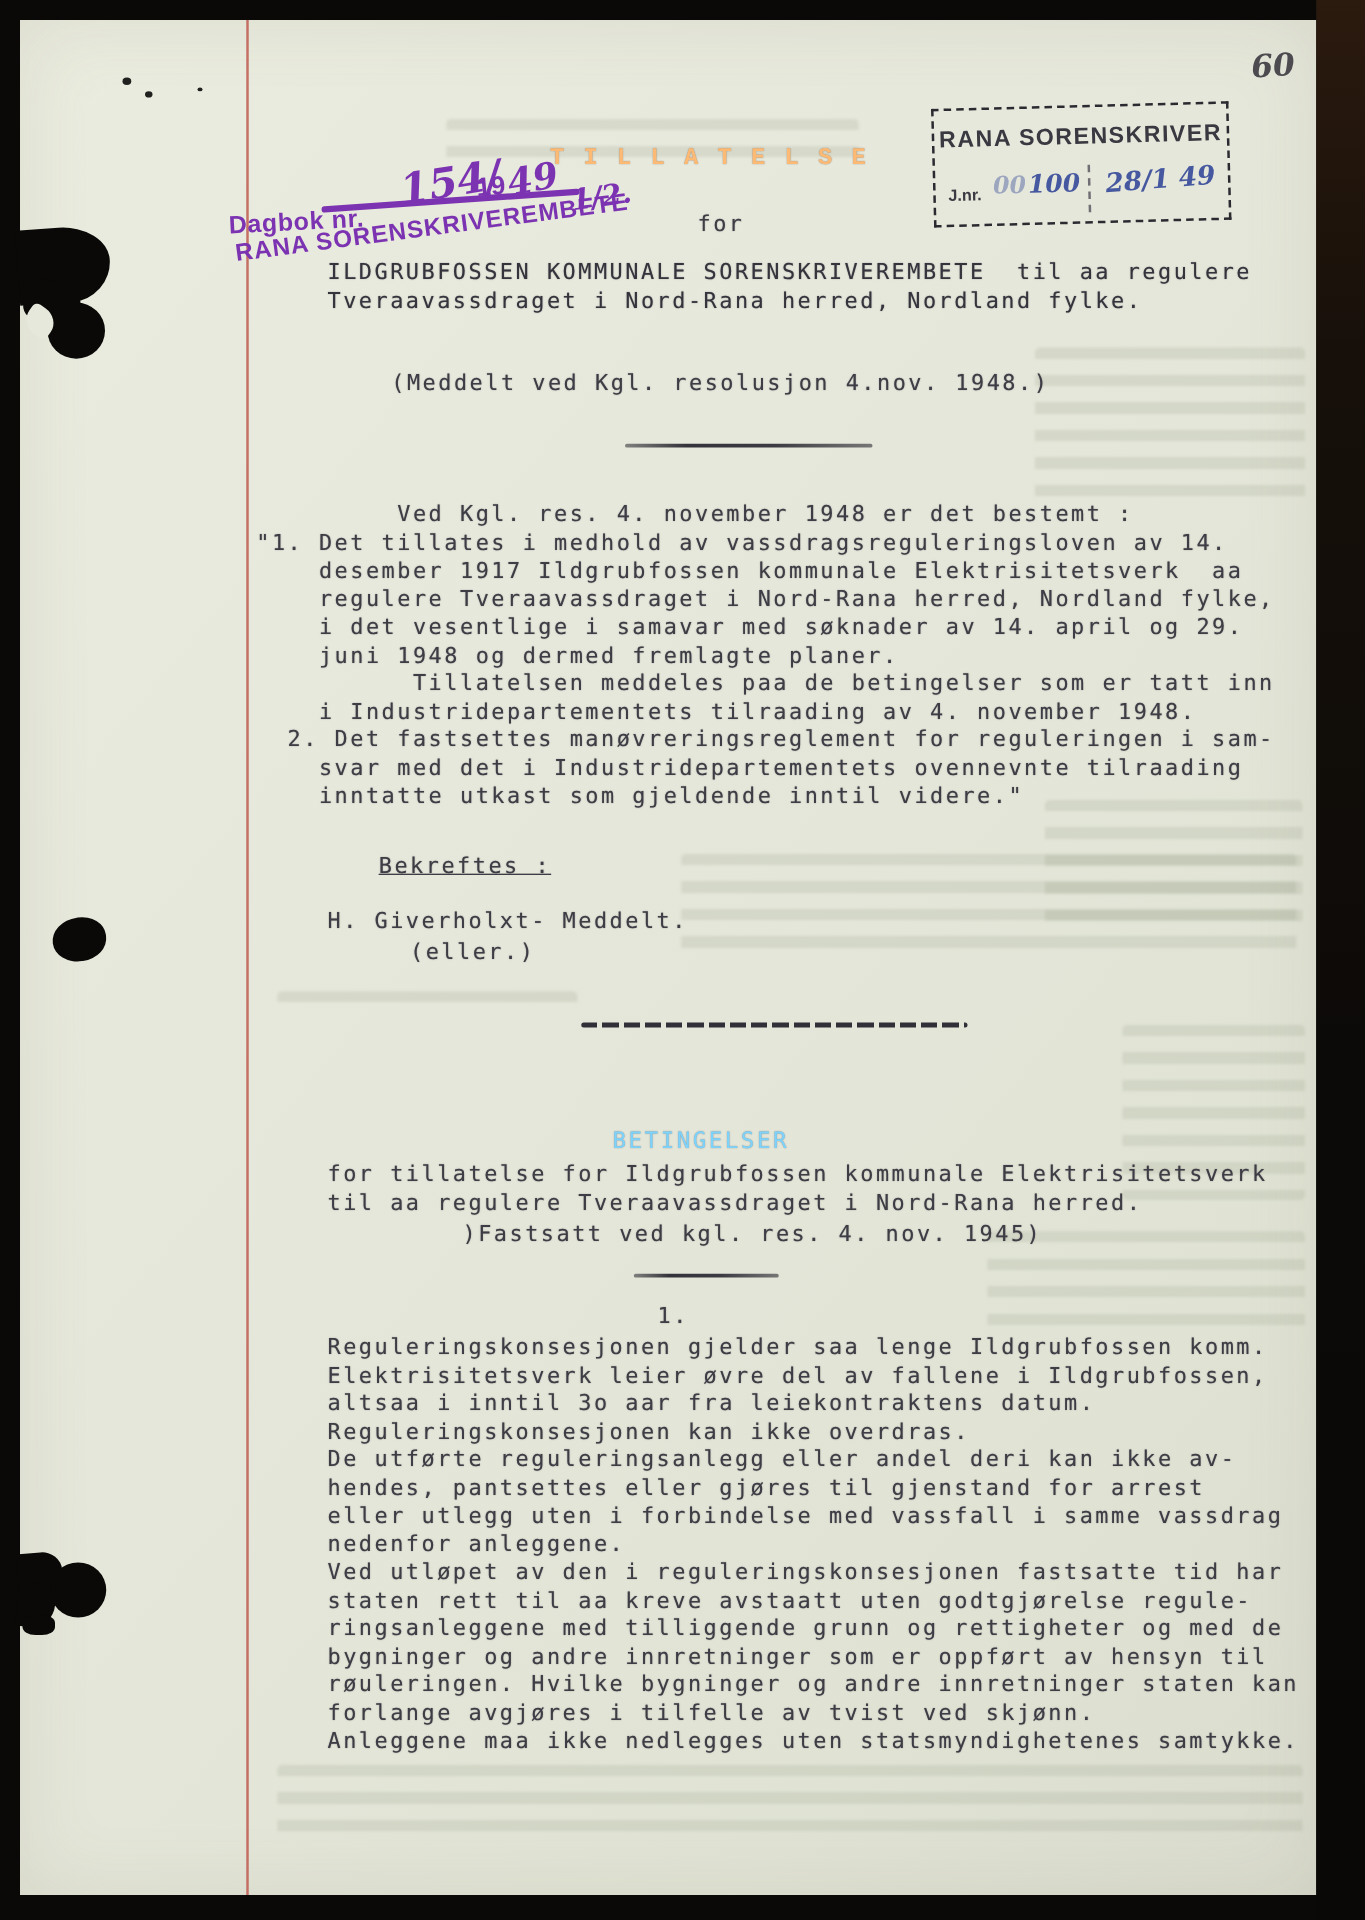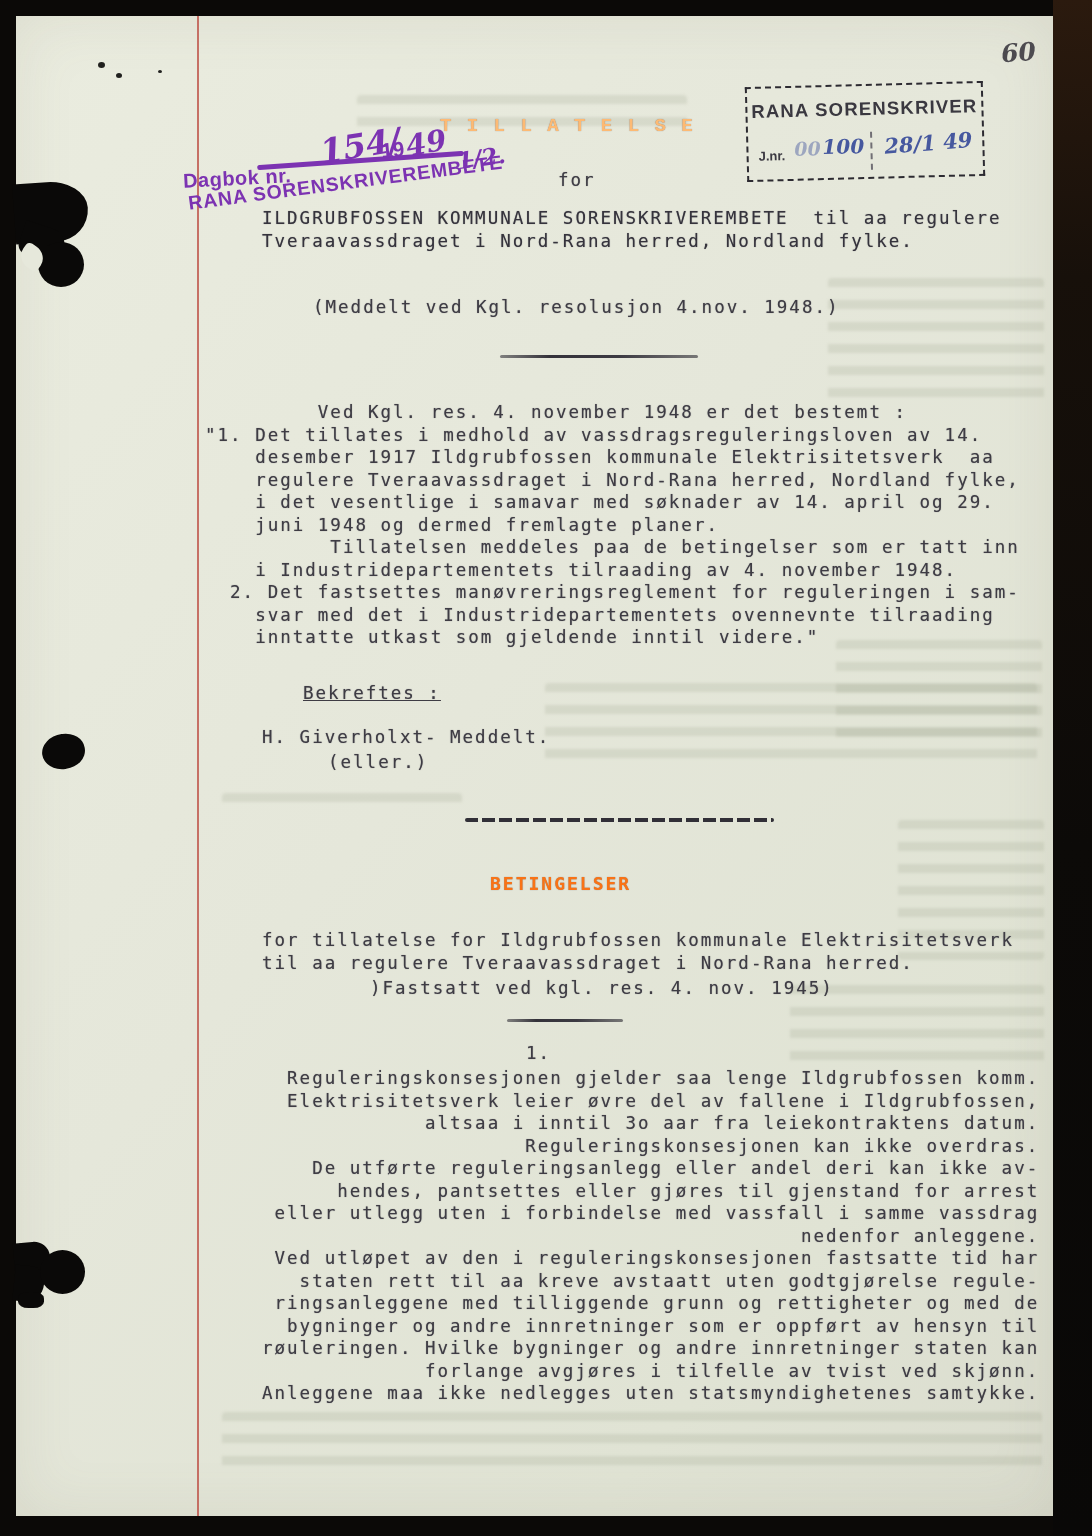--- a/index.html
+++ b/index.html
@@ -25,21 +25,21 @@
   .notch{position:absolute;background:#e6e8db;}
   .speck{position:absolute;background:#20201e;border-radius:50%;}
   .mono{
     position:absolute;white-space:pre;
     font-family:"DejaVu Sans Mono", monospace;
     font-size:17.5px;line-height:22.5px;letter-spacing:2px;
     color:#3e3c44;text-shadow:0 0 1px rgba(55,52,66,.55);
   }
   .mono.dark{color:#35333c;}
   .title{font-weight:bold;font-size:19px;letter-spacing:2px;color:#fdba74;font-family:Liberation Mono, monospace;}
-  .heading{font-weight:bold;color:#f97316;}
+  .heading{font-weight:normal;color:#7dd3fc;margin-top:29px;}
   .divider{position:absolute;border-radius:2px;}
   .d-solid{height:3px;background:linear-gradient(90deg,rgba(46,44,52,.55),#34323a 25%,#3c3a42 60%,rgba(46,44,52,.6));}
   .d-dashed{height:4px;background:repeating-linear-gradient(90deg,#312f37 0 13px,rgba(0,0,0,0) 13px 17px);}
   .ghost{
     position:absolute;
     background:repeating-linear-gradient(180deg,rgba(122,131,105,.30) 0 9px,rgba(0,0,0,0) 9px 22px);
     filter:blur(1.4px);opacity:.5;border-radius:4px;
   }
   .hw{
     position:absolute;font-family:"DejaVu Serif", serif;
@@ -150,21 +150,21 @@
 
 <div class="mono" style="left:262px;top:917px;margin-top:12px;">for tillatelse for Ildgrubfossen kommunale Elektrisitetsverk
 til aa regulere Tveraavassdraget i Nord-Rana herred.</div>
 
 <div class="mono" style="left:370px;top:977px;">)Fastsatt ved kgl. res. 4. nov. 1945)</div>
 
 <div class="divider d-solid" style="left:507px;top:1019px;width:116px;"></div>
 
 <div class="mono" style="left:526px;top:1042px;">1.</div>
 
-<div class="mono" style="left:262px;top:1067px;text-align:right;">Reguleringskonsesjonen gjelder saa lenge Ildgrubfossen komm.
+<div class="mono" style="left:262px;top:1067px;">Reguleringskonsesjonen gjelder saa lenge Ildgrubfossen komm.
 Elektrisitetsverk leier øvre del av fallene i Ildgrubfossen,
 altsaa i inntil 3o aar fra leiekontraktens datum.
 Reguleringskonsesjonen kan ikke overdras.
 De utførte reguleringsanlegg eller andel deri kan ikke av-
 hendes, pantsettes eller gjøres til gjenstand for arrest
 eller utlegg uten i forbindelse med vassfall i samme vassdrag
 nedenfor anleggene.
 Ved utløpet av den i reguleringskonsesjonen fastsatte tid har
 staten rett til aa kreve avstaatt uten godtgjørelse regule-
 ringsanleggene med tilliggende grunn og rettigheter og med de

